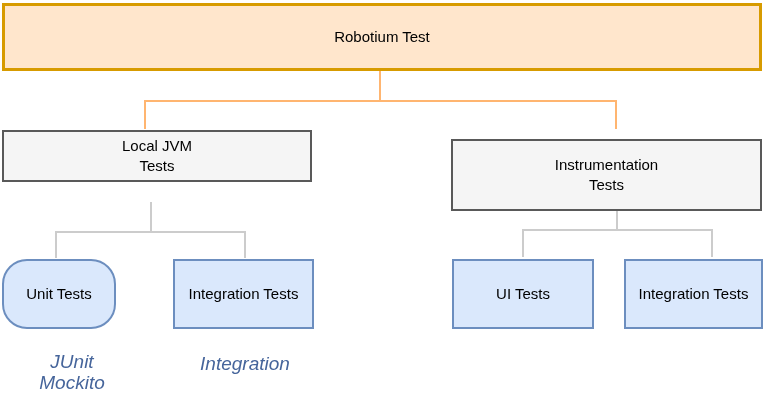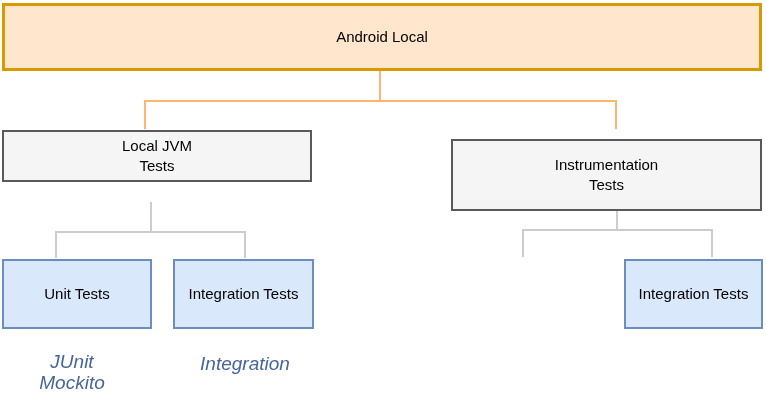--- a/index.html
+++ b/index.html
@@ -53,21 +53,21 @@
     background: var(--branch-fill, #F5F5F5);
     border: 2px solid var(--branch-border, #595959);
   }
   .node--branch-left  { left: 2px;   top: 130px; width: 310px; height: 52px; }
   .node--branch-right { left: 451px; top: 139px; width: 311px; height: 72px; }
   .node--leaf {
     background: var(--leaf-fill, #DAE8FC);
     border: 2px solid var(--leaf-border, #6C8EBF);
     top: 259px; height: 70px;
   }
-  .node--leaf-1 { left: 2px;   width: 150px; }
+  .node--leaf-1 { left: 2px;   width: 114px; border-radius: 25px; }
   .node--leaf-2 { left: 173px; width: 141px; }
   .node--leaf-3 { left: 452px; width: 142px; }
   .node--leaf-4 { left: 624px; width: 139px; }
   .annotation {
     position: absolute;
     font-size: 19px;
     font-style: italic;
     color: var(--annotation-text, #46659B);
     text-align: center;
     white-space: pre-line;
@@ -83,32 +83,33 @@
 
   <svg class="connectors" viewBox="0 0 766 418" xmlns="http://www.w3.org/2000/svg">
     <path class="edge-orange" d="M380,71 V101"></path>
     <path class="edge-orange" d="M145,129 V101 H616 V129"></path>
     <path class="edge-gray" d="M151,202 V232"></path>
     <path class="edge-gray" d="M56,258 V232 H245 V258"></path>
     <path class="edge-gray" d="M617,202 V230"></path>
     <path class="edge-gray" d="M523,257 V230 H712 V257"></path>
   </svg>
 
-  <div class="node node--root">Android Local</div>
+  <div class="node node--root">Robotium Test</div>
 
   <div class="node node--branch node--branch-left">Local JVM
 Tests</div>
 
   <div class="node node--branch node--branch-right">Instrumentation
 Tests</div>
 
   <div class="node node--leaf node--leaf-1">Unit Tests</div>
 
   <div class="node node--leaf node--leaf-2">Integration Tests</div>
 
+  <div class="node node--leaf node--leaf-3">UI Tests</div>
 
   <div class="node node--leaf node--leaf-4">Integration Tests</div>
 
   <div class="annotation annotation--left">JUnit
 Mockito</div>
 
   <div class="annotation annotation--mid">Integration</div>
 
 
 </div>

